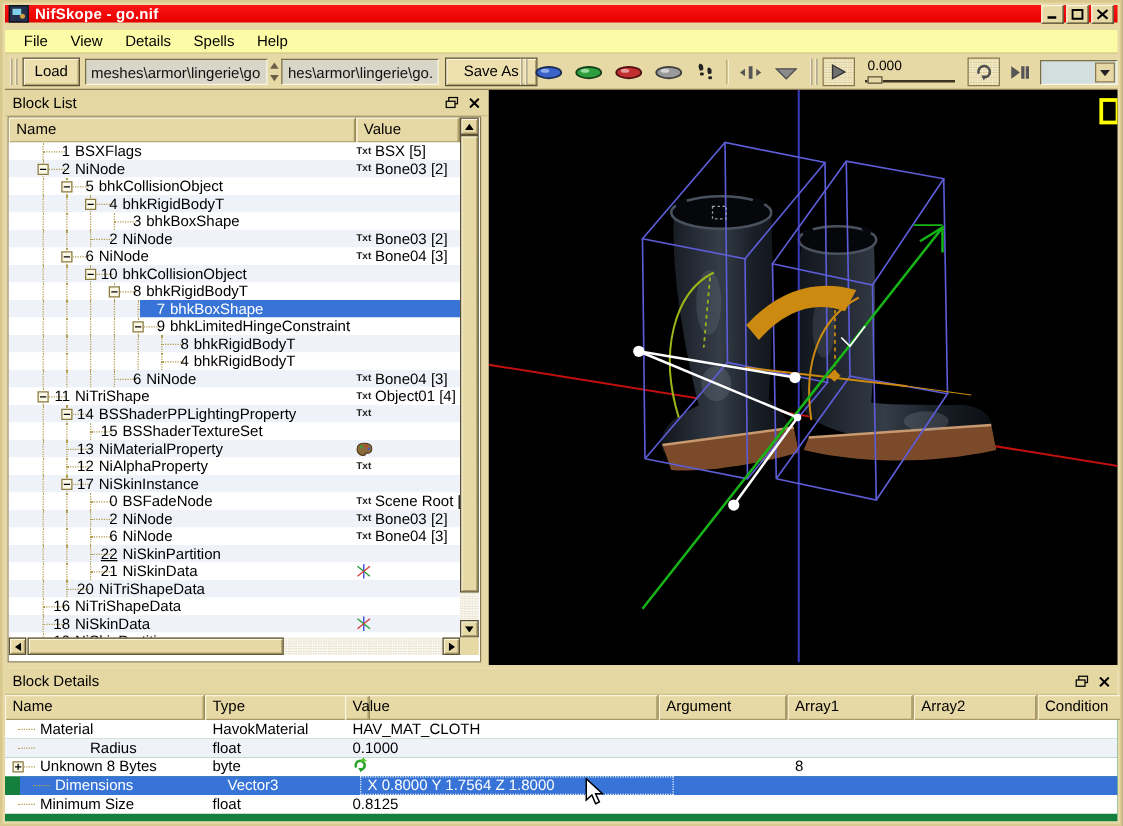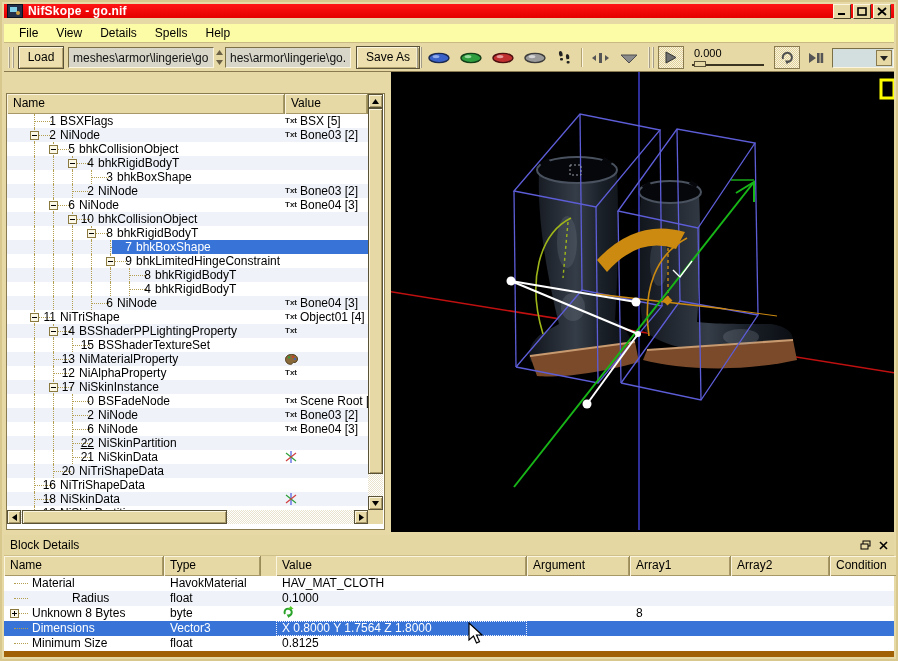--- a/index.html
+++ b/index.html
@@ -63,24 +63,24 @@
   .sb-thumb { position:absolute; background:#e7d9a5; border:1px solid #5a5236; box-shadow:inset 1px 1px 0 #fbf5df, inset -1px -1px 0 #a89868; }
   .sb-corner { position:absolute; background:#e7d9a5; }
 
   
   .viewport { position:absolute; left:387px; top:0; right:0; bottom:0; background:#000; overflow:hidden; }
 
   
   .splitter { position:absolute; left:2px; right:2px; top:530px; height:3px; background:#e7d9a5; }
   .details { position:absolute; left:2px; right:2px; top:533px; bottom:2px; background:#fff; }
   .det-colhead { position:absolute; left:0; top:21px; height:20px; width:894px; background:#e7d9a5; }
-  .det-rows { position:absolute; left:0; top:41px; right:0; bottom:0; background:#a16207; overflow:hidden; }
+  .det-rows { position:absolute; left:0; top:41px; right:0; bottom:0; background:#15803d; overflow:hidden; }
   .det-row { position:relative; height:15px; font-size:12px; line-height:15px; white-space:nowrap; }
   .d-cell { position:absolute; top:0; height:15px; overflow:hidden; padding:0 6px; }
-  .det-sel { background:#3874d8; color:#fff; }
+  .det-sel { background:#3874d8; color:#fff;margin-left:12px; }
   .focus-dotted { outline:1px dotted #eef2ff; outline-offset:-1px; }
 
   
   .cursor { position:absolute; z-index:99; }
 </style>
 </head>
 <body>
 
 <div class="screen">
 
@@ -118,21 +118,21 @@
     <div class="tb-handle" style="left:4px"></div>
     <button class="tb-btn" style="left:14px;width:46px;font-size:12px">Load</button>
     <input class="tb-field" style="left: 64px; width: 146px;" readonly="" value="meshes\armor\lingerie\go.nif">
     <div style="position:absolute;left:211px;top:6px">
       <svg width="9" height="18">
           <polygon points="4.5,1 8,6 1,6" fill="#6a6046"></polygon>
           <polygon points="1,11 8,11 4.5,16" fill="#6a6046"></polygon>
         </svg>
     </div>
     <input class="tb-field" style="left: 221px; width: 126px;" readonly="" value="hes\armor\lingerie\go.nif">
-    <button class="tb-btn" style="left:352px;width:64px;font-size:12px">Save As</button>
+    <button class="tb-btn" style="left:352px;width:74px;font-size:12px">Save As</button>
 
     <div class="tb-handle" style="left:412px"></div>
 
     <div class="flatbtn" style="left:420px;width:30px">
       <svg width="22" height="12">
           <ellipse cx="11" cy="6" rx="10" ry="4.6" fill="#3a62c8" stroke="#1a2a50" stroke-width="1.4"></ellipse>
           <ellipse cx="8" cy="4.6" rx="3.4" ry="1.6" fill="#9ab4ee" opacity=".9"></ellipse>
         </svg>
     </div>
     <div class="flatbtn" style="left:452px;width:30px">
@@ -207,20 +207,32 @@
         <svg width="8" height="5">
             <polygon points="0,0 8,0 4,5" fill="#222"></polygon>
           </svg>
       </div>
     </div>
   </div>
 
   <div class="main">
 
     <div class="blocklist">
+      <div class="panel-head">
+        <span class="ttl">Block List</span>
+        <span class="panel-icons">
+          <svg width="11" height="10">
+              <rect x="3" y="1" width="7" height="5" fill="none" stroke="#000"></rect>
+              <rect x="1" y="4" width="7" height="5" fill="#e7d9a5" stroke="#000"></rect>
+            </svg>
+          <svg width="9" height="9">
+              <path d="M1,1 L8,8 M8,1 L1,8" stroke="#000" stroke-width="1.6"></path>
+            </svg>
+        </span>
+      </div>
       <div class="tree-wrap">
         <div class="colhead" id="tree-colhead" style="width:361px">
             <div class="hcell" style="left: 0px; width: 278px;">Name</div>
             <div class="hcell" style="left: 278px; width: 83px;">Value</div>
           </div>
         <div class="tree-rows" id="tree-rows">
             <div class="tree-row" style="background: rgb(255, 255, 255);">
               <div class="vguide" style="left: 27px;"></div>
               <div class="hleader" style="left: 27px;"></div>
               <div class="t-num" style="left: 31px;">1</div>
@@ -652,21 +664,21 @@
             <rect x="3" y="1" width="7" height="5" fill="none" stroke="#000"></rect>
             <rect x="1" y="4" width="7" height="5" fill="#e7d9a5" stroke="#000"></rect>
           </svg>
         <svg width="9" height="9">
             <path d="M1,1 L8,8 M8,1 L1,8" stroke="#000" stroke-width="1.6"></path>
           </svg>
       </span>
     </div>
     <div class="det-colhead" id="det-colhead">
         <div class="hcell" style="left: 0px; width: 160px;">Name</div>
-        <div class="hcell" style="left: 160px; width: 97px;">Type</div>
+        <div class="hcell" style="left: 160px; width: 132px;">Type</div>
         <div class="hcell" style="left: 272px; width: 251px;">Value</div>
         <div class="hcell" style="left: 523px; width: 103px;">Argument</div>
         <div class="hcell" style="left: 626px; width: 101px;">Array1</div>
         <div class="hcell" style="left: 727px; width: 99px;">Array2</div>
         <div class="hcell" style="left: 826px; width: 68px;">Condition</div>
       </div>
     <div class="det-rows" id="det-rows">
         <div class="det-row" style="background: rgb(255, 255, 255);">
           <div class="hleader" style="left: 10px; width: 14px;"></div>
           <div class="d-cell" style="left: 0px; width: 160px; padding-left: 28px;">Material</div>

